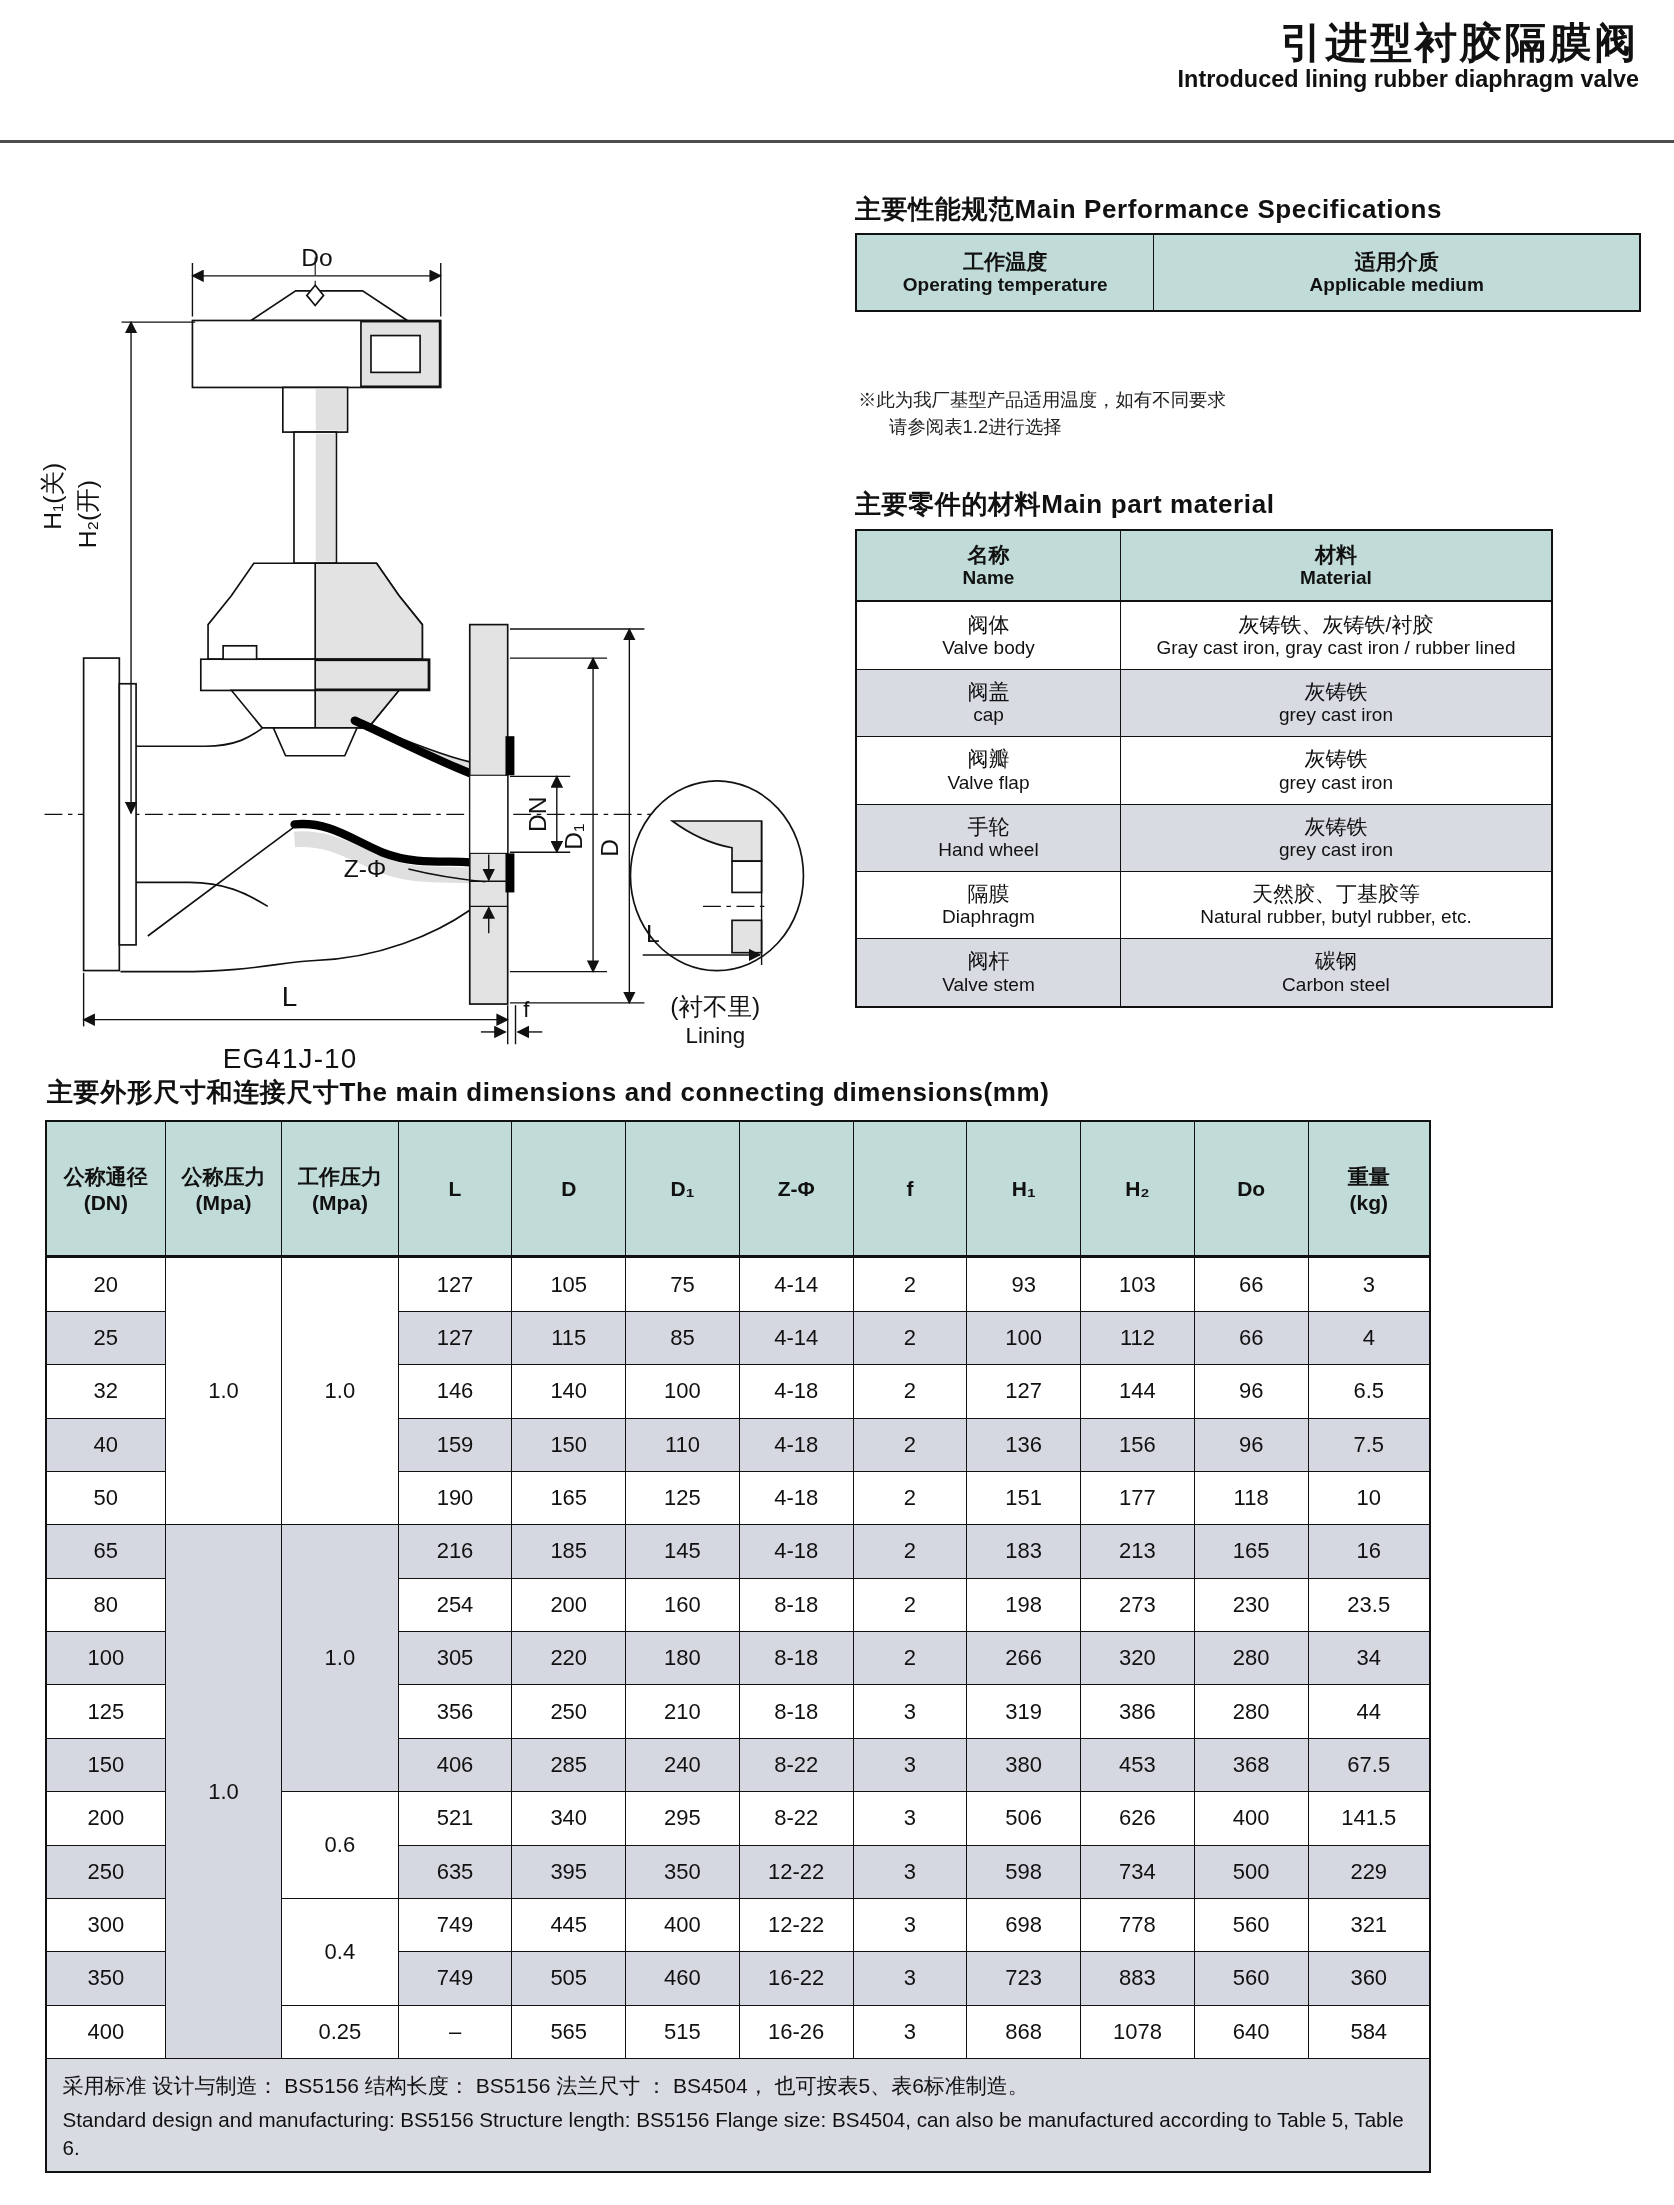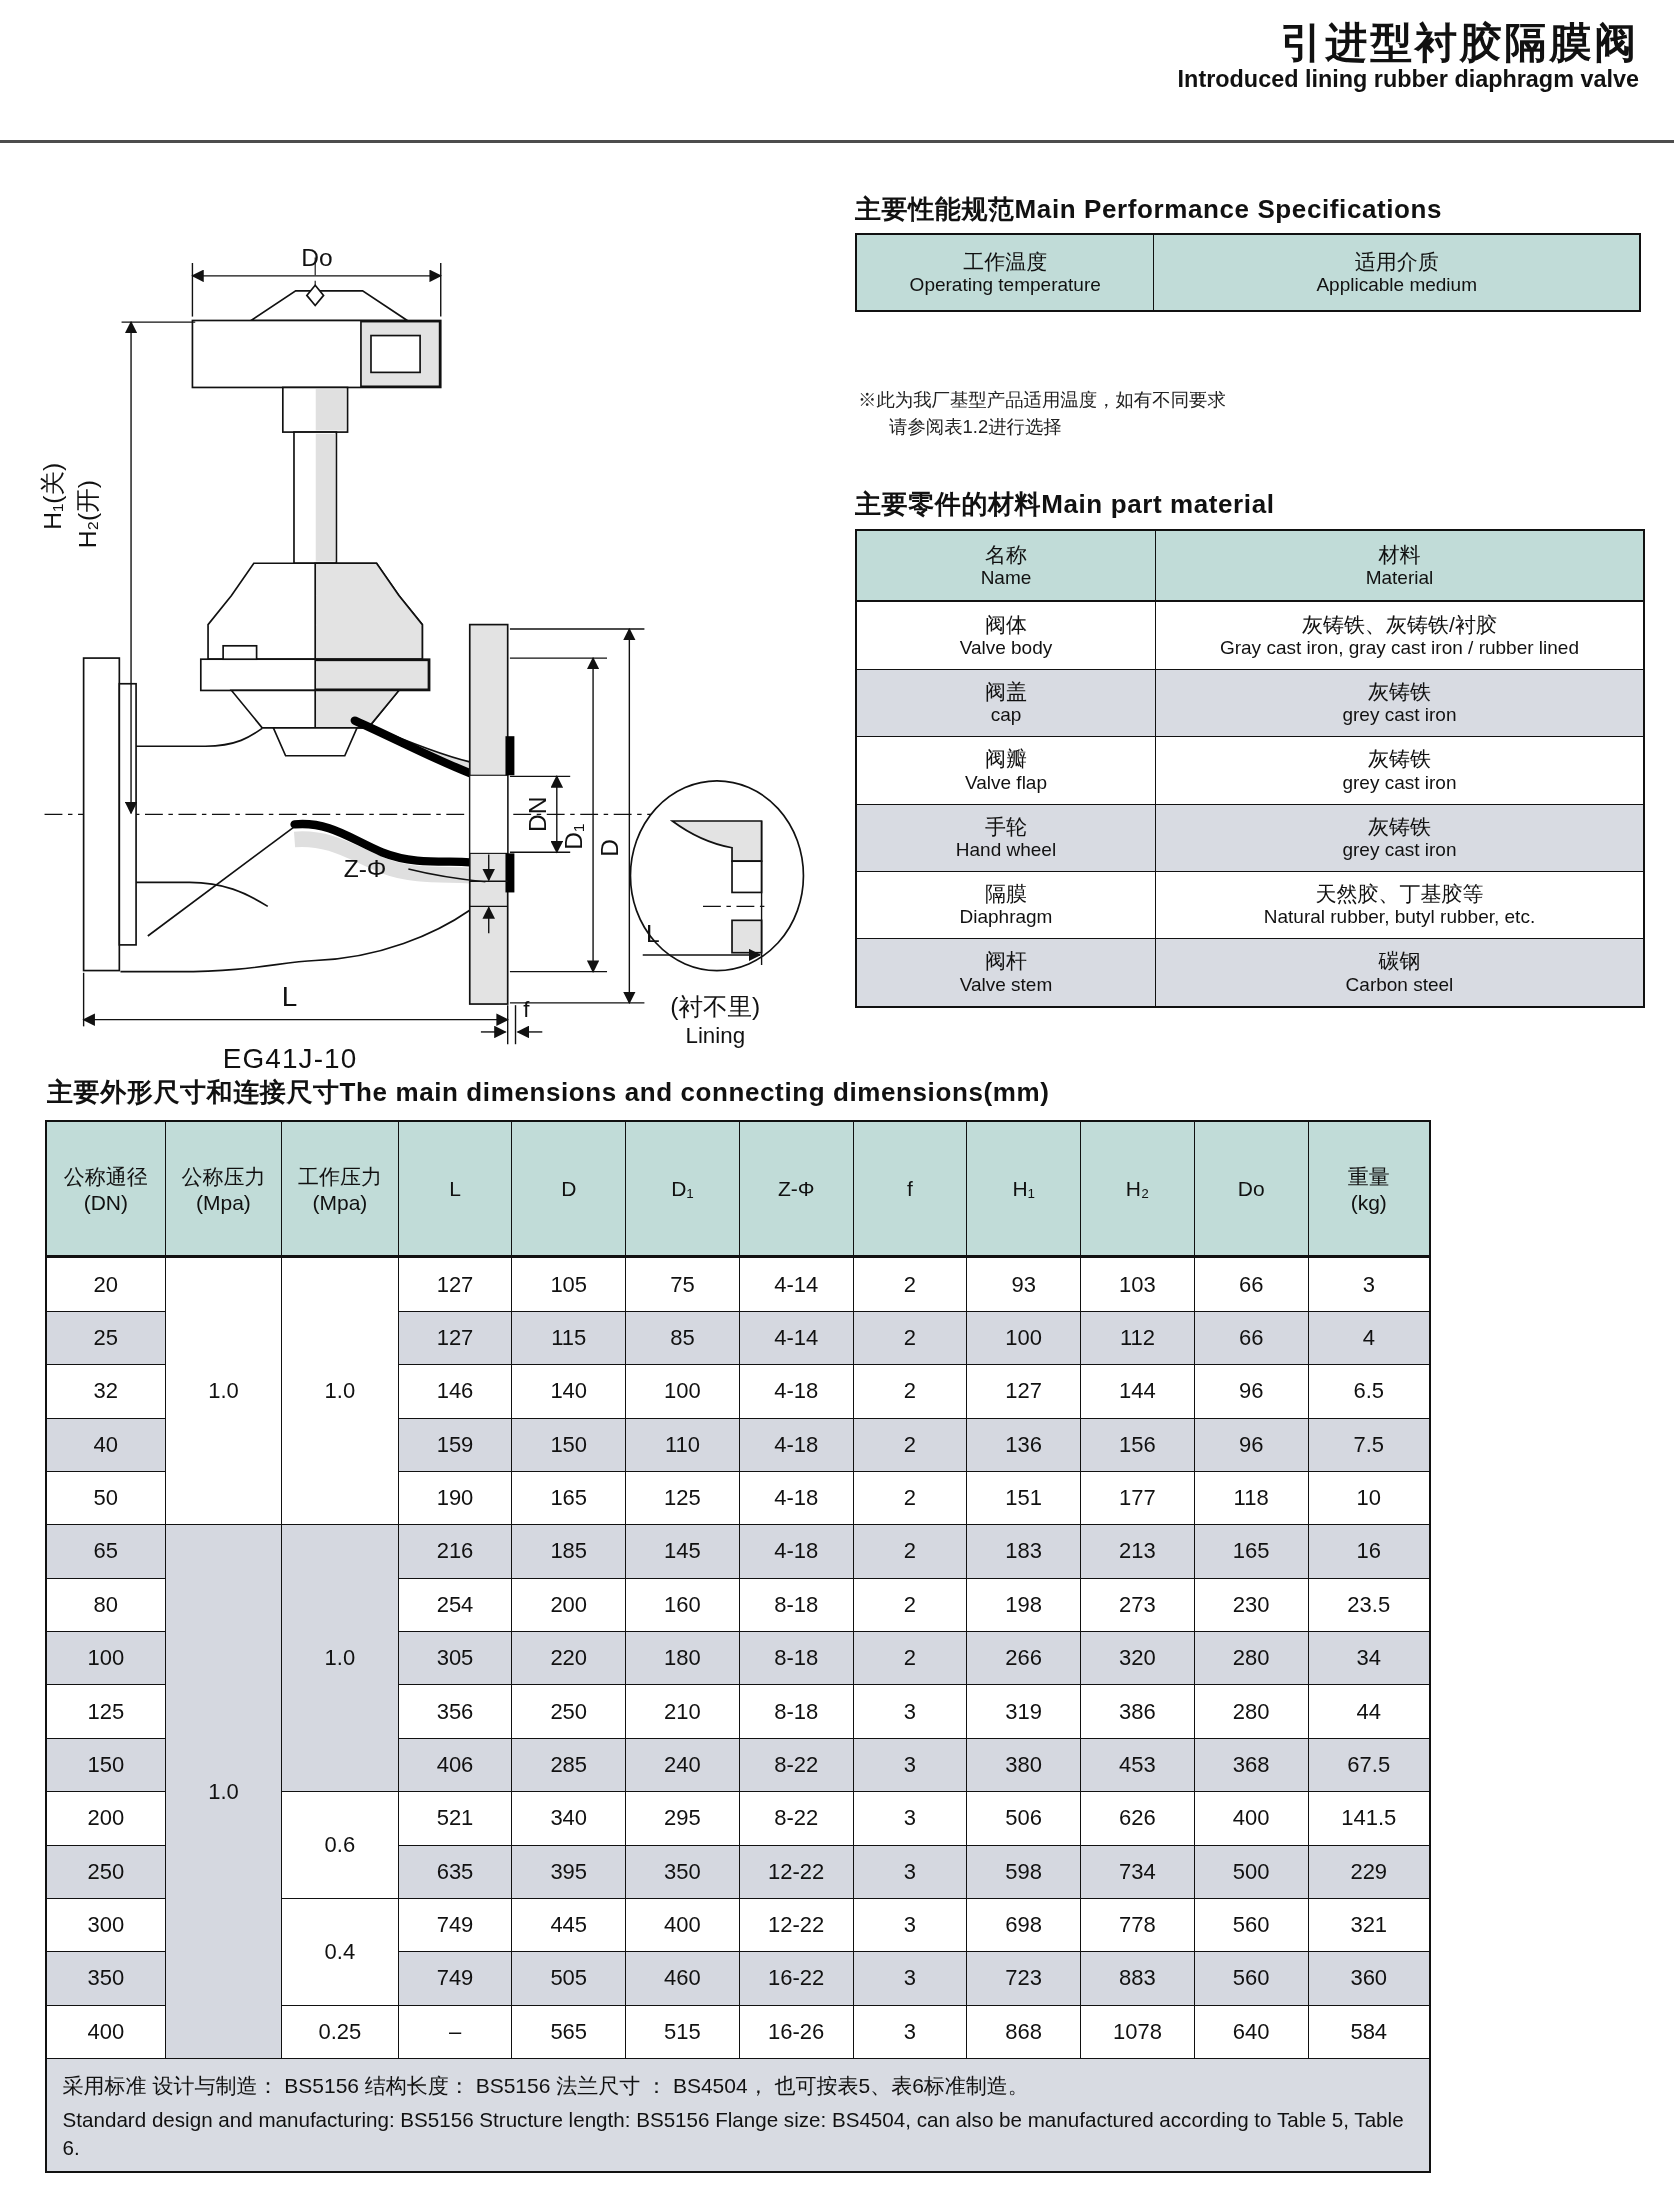--- a/index.html
+++ b/index.html
@@ -12,34 +12,34 @@
   .rule{position:absolute;top:140px;left:0;width:1674px;height:2.8px;background:#4d4d4d;}
 
   
   .sec-title{position:absolute;font-size:26px;font-weight:700;letter-spacing:0.6px;}
   .t1{left:855px;top:192px;}
   .t2{left:855px;top:487px;}
   .t3{left:47px;top:1075px;}
 
   table{border-collapse:collapse;table-layout:fixed;}
   th,td{border:1.7px solid #111;text-align:center;vertical-align:middle;padding:2.2px 3.3px;}
-  th{font-weight:400;}
+  th{font-weight:700;}
   .zh-line{font-size:21px;line-height:1.2;}
   .en-line{font-size:19px;line-height:1.2;}
 
   
   .ptable{position:absolute;left:855px;top:233px;width:786px;border:2.8px solid #111;}
   .ptable th{background:#c1dcd8;height:71px;}
   .ptable td{height:67px;font-size:21px;}
   .ptable tr.hdr th{border-bottom:2.8px solid #111;}
   .footnote{position:absolute;left:858px;top:387px;font-size:18.4px;line-height:1.45;color:#222;}
   .footnote .fn2{padding-left:31px;}
 
   
-  .mtable{position:absolute;left:855px;top:529px;width:790px;border:2.8px solid #111;}
+  .mtable{position:absolute;left:855px;top:529px;width:698px;border:2.8px solid #111;}
   .mtable th{background:#c1dcd8;height:65px;border-bottom:2.8px solid #111;}
   .mtable td{height:62px;}
   .mtable tr.stripe2 td{background:#d8dbe2;}
 
   
   .dtable{position:absolute;left:45px;top:1120px;width:1386px;border:2.8px solid #111;}
   .dtable th{background:#c1dcd8;height:129px;border-bottom:3.3px solid #111;font-size:21px;}
   .dtable td{height:48px;font-size:22px;}
   .dtable tr.stripe td{background:#d5d8e0;}
   .dtable td.merged{background:#fff;}

